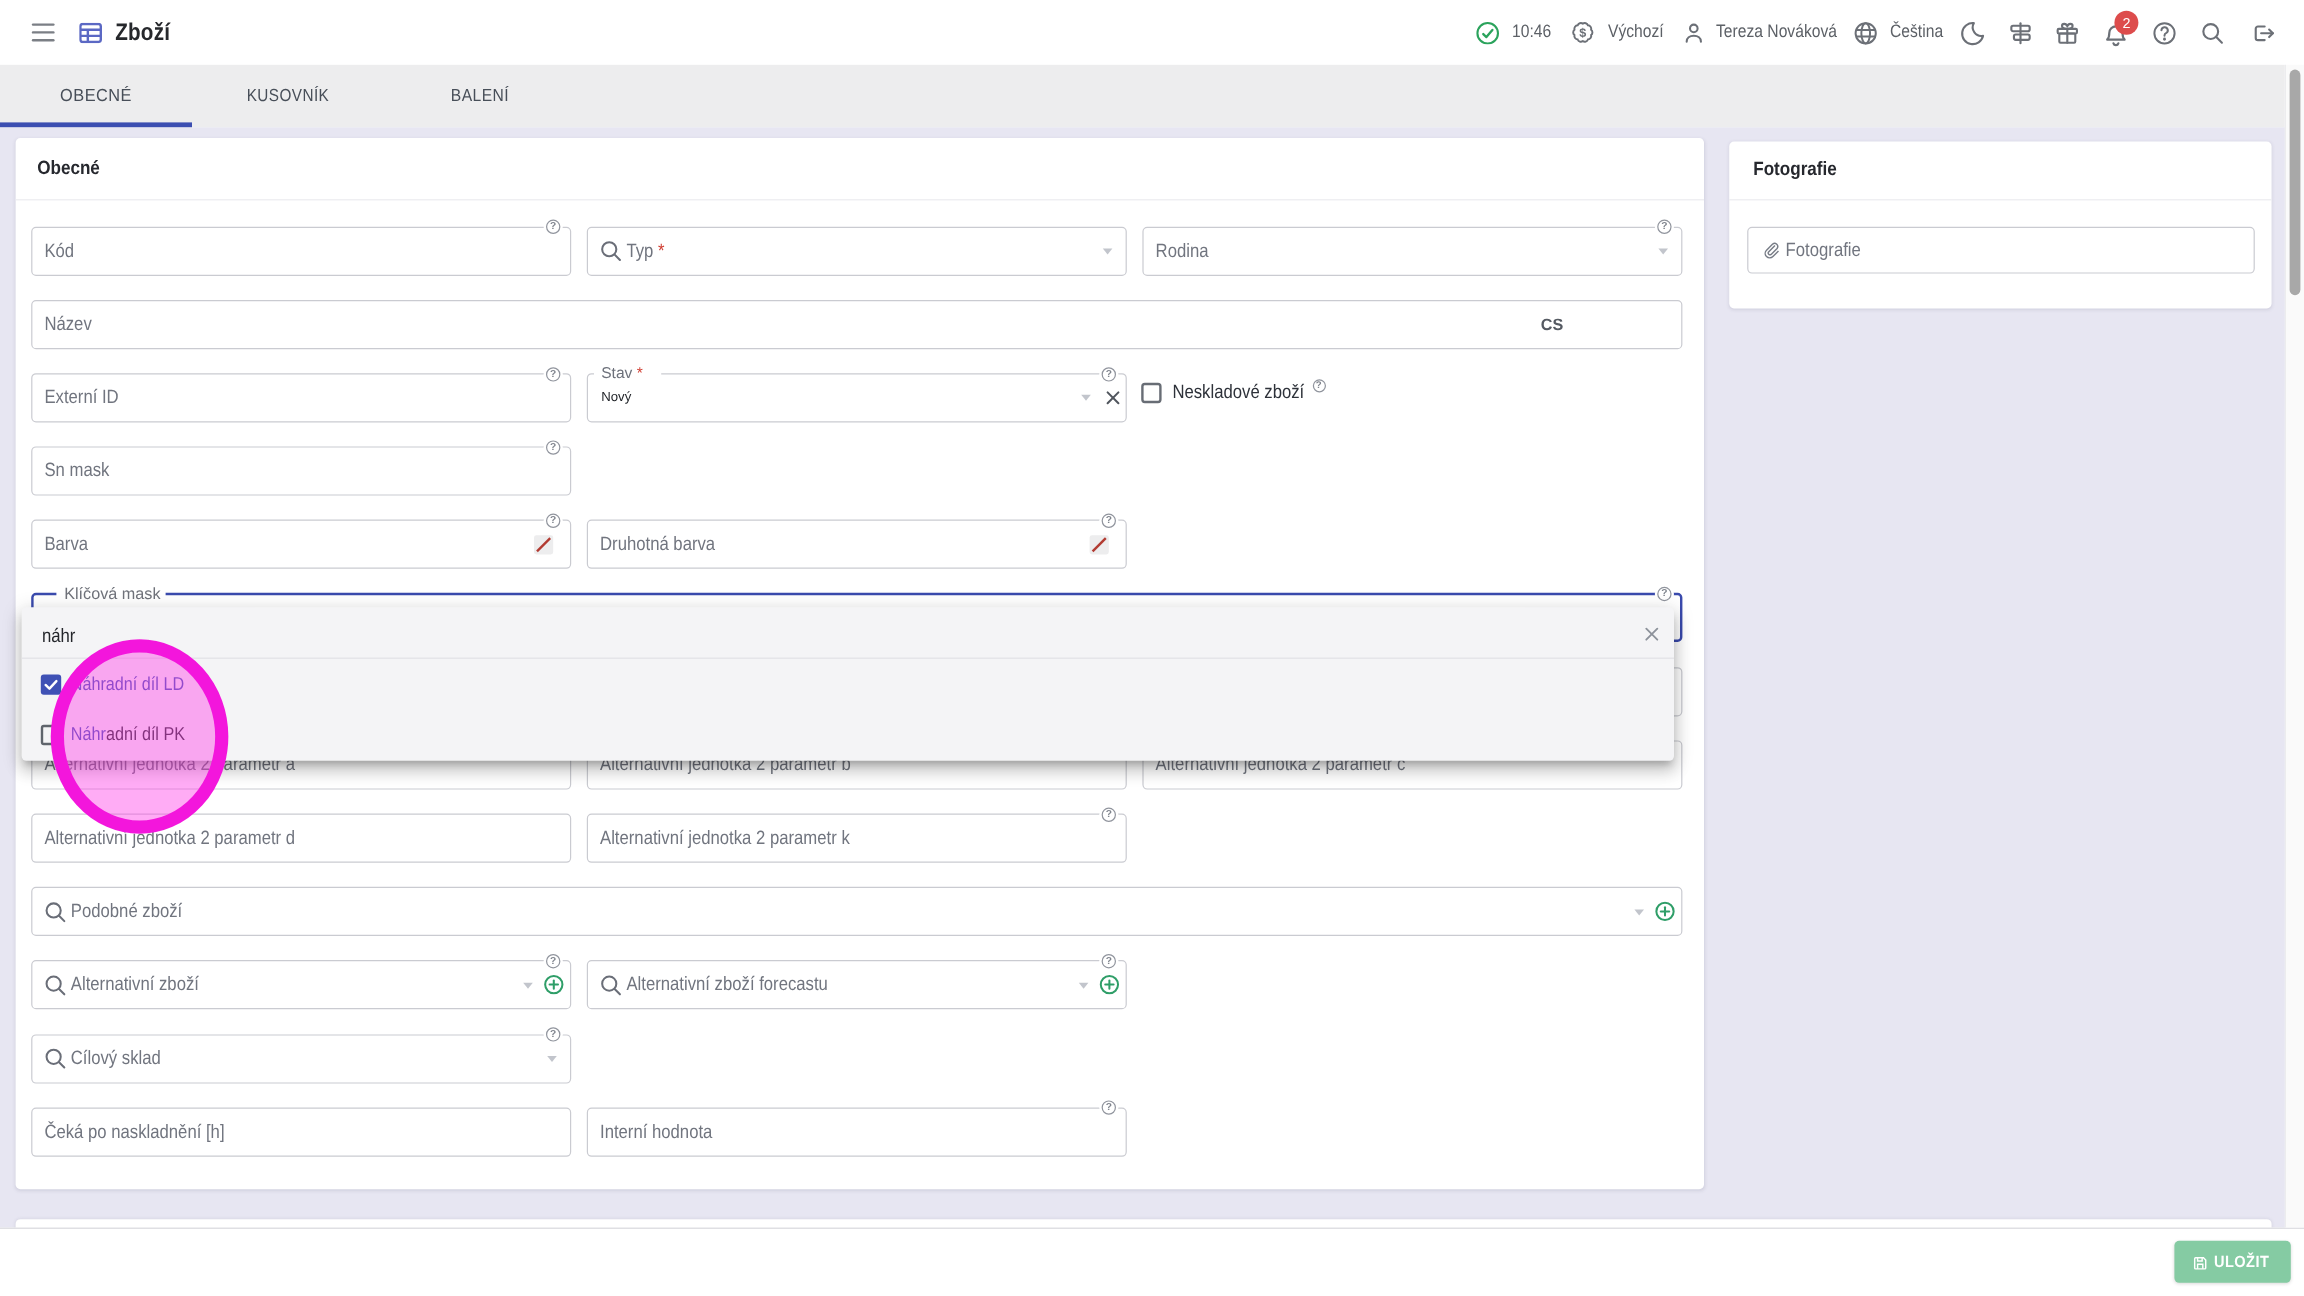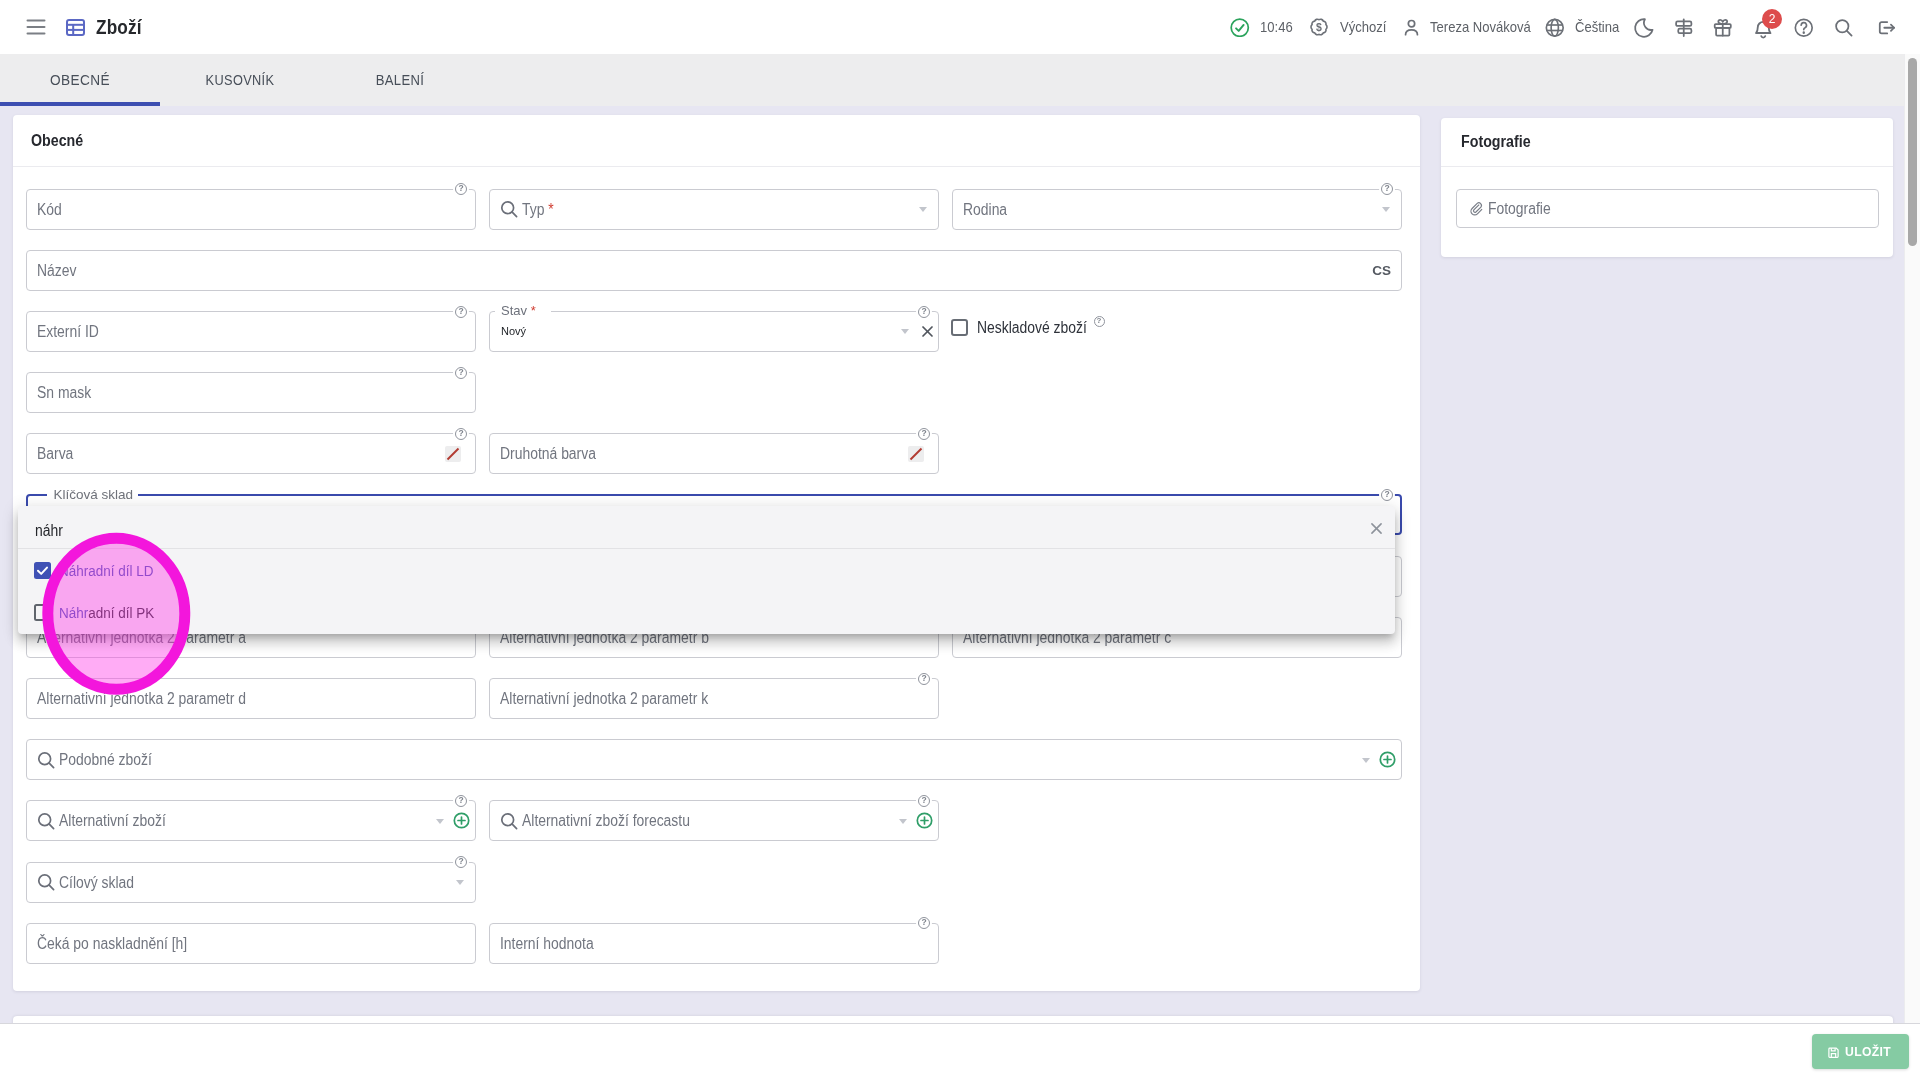--- a/index.html
+++ b/index.html
@@ -114,21 +114,21 @@
       <line x1="13.2" y1="13.2" x2="17.6" y2="17.6"></line>
     </svg>
 <div class="lbl" style="left:521.5px;top:188.5px;">Typ <span style="color:#d03d31">*</span></div>
 <div class="caret" style="left:918.5px;top:207px;"></div>
 <div class="fld" style="left:952px;top:188.5px;width:450px;"></div>
     <div class="lbl" style="left:963px;top:188.5px;">Rodina</div>
 <div class="caret" style="left:1381.5px;top:207px;"></div>
 
 <div class="fld" style="left:26px;top:249.7px;width:1376px;"></div>
     <div class="lbl" style="left:37px;top:249.7px;">Název</div>
-<div class="abs" style="left:1352px;top:249.7px;width:39px;height:41px;line-height:41px;text-align:right;font-size:13.5px;font-weight:700;color:#555a62;">CS</div>
+<div class="abs" style="left:1284px;top:249.7px;width:39px;height:41px;line-height:41px;font-size:13.5px;font-weight:700;color:#555a62;">CS</div>
 
 <div class="fld" style="left:26px;top:310.9px;width:450px;"></div>
     <div class="lbl" style="left:37px;top:310.9px;">Externí ID</div>
 <div class="fld" style="left:489px;top:310.9px;width:450px;"></div>
 <div class="abs" style="left:495px;top:304.4px;width:56px;height:13px;background:#fff;"></div>
 <div class="abs" style="left:501px;top:304.4px;font-size:13px;color:#6d717b;line-height:13px;white-space:nowrap;">Stav <span style="color:#d03d31">*</span></div>
 <div class="abs" style="left:501px;top:310.9px;height:41px;line-height:41px;font-size:11px;color:#1e2126;">Nový</div>
 <div class="caret" style="left:900.5px;top:329px;"></div>
 <svg class="ico" style="left:920.5px;top:325px;" width="13" height="13" viewBox="0 0 13 13" stroke="#51565e" stroke-width="1.7" stroke-linecap="round">
       <line x1="2" y1="2" x2="11" y2="11"></line>
@@ -146,21 +146,21 @@
         <line x1="2.5" y1="13.5" x2="13.5" y2="2.5" stroke="#b23b32" stroke-width="2"></line>
       </svg></div>
 <div class="fld" style="left:489px;top:433.2px;width:450px;"></div>
     <div class="lbl" style="left:500px;top:433.2px;">Druhotná barva</div>
 <div class="abs" style="left:908px;top:445.5px;width:16px;height:16px;background:#ededee;border-radius:2px;"><svg width="16" height="16" viewBox="0 0 16 16">
         <line x1="2.5" y1="13.5" x2="13.5" y2="2.5" stroke="#b23b32" stroke-width="2"></line>
       </svg></div>
 
 <div class="fld" style="left:26px;top:494.4px;width:1376px;border:2px solid #3a4aad;"></div>
 <div class="abs" style="left:47px;top:487.9px;width:91px;height:13px;background:#fff;"></div>
-<div class="abs" style="left:53.5px;top:487.9px;font-size:13.5px;color:#6f727a;line-height:13px;white-space:nowrap;">Klíčová sklad</div>
+<div class="abs" style="left:53.5px;top:487.9px;font-size:13.5px;color:#6f727a;line-height:13px;white-space:nowrap;">Klíčová mask</div>
 
 <div class="fld" style="left:26px;top:555.6px;width:450px;"></div>
 <div class="fld" style="left:489px;top:555.6px;width:450px;"></div>
 <div class="fld" style="left:952px;top:555.6px;width:450px;"></div>
 
 <div class="fld" style="left:26px;top:616.8px;width:450px;"></div>
     <div class="lbl" style="left:37px;top:616.8px;">Alternativní jednotka 2 parametr a</div>
 <div class="fld" style="left:489px;top:616.8px;width:450px;"></div>
     <div class="lbl" style="left:500px;top:616.8px;">Alternativní jednotka 2 parametr b</div>
 <div class="fld" style="left:952px;top:616.8px;width:450px;"></div>

